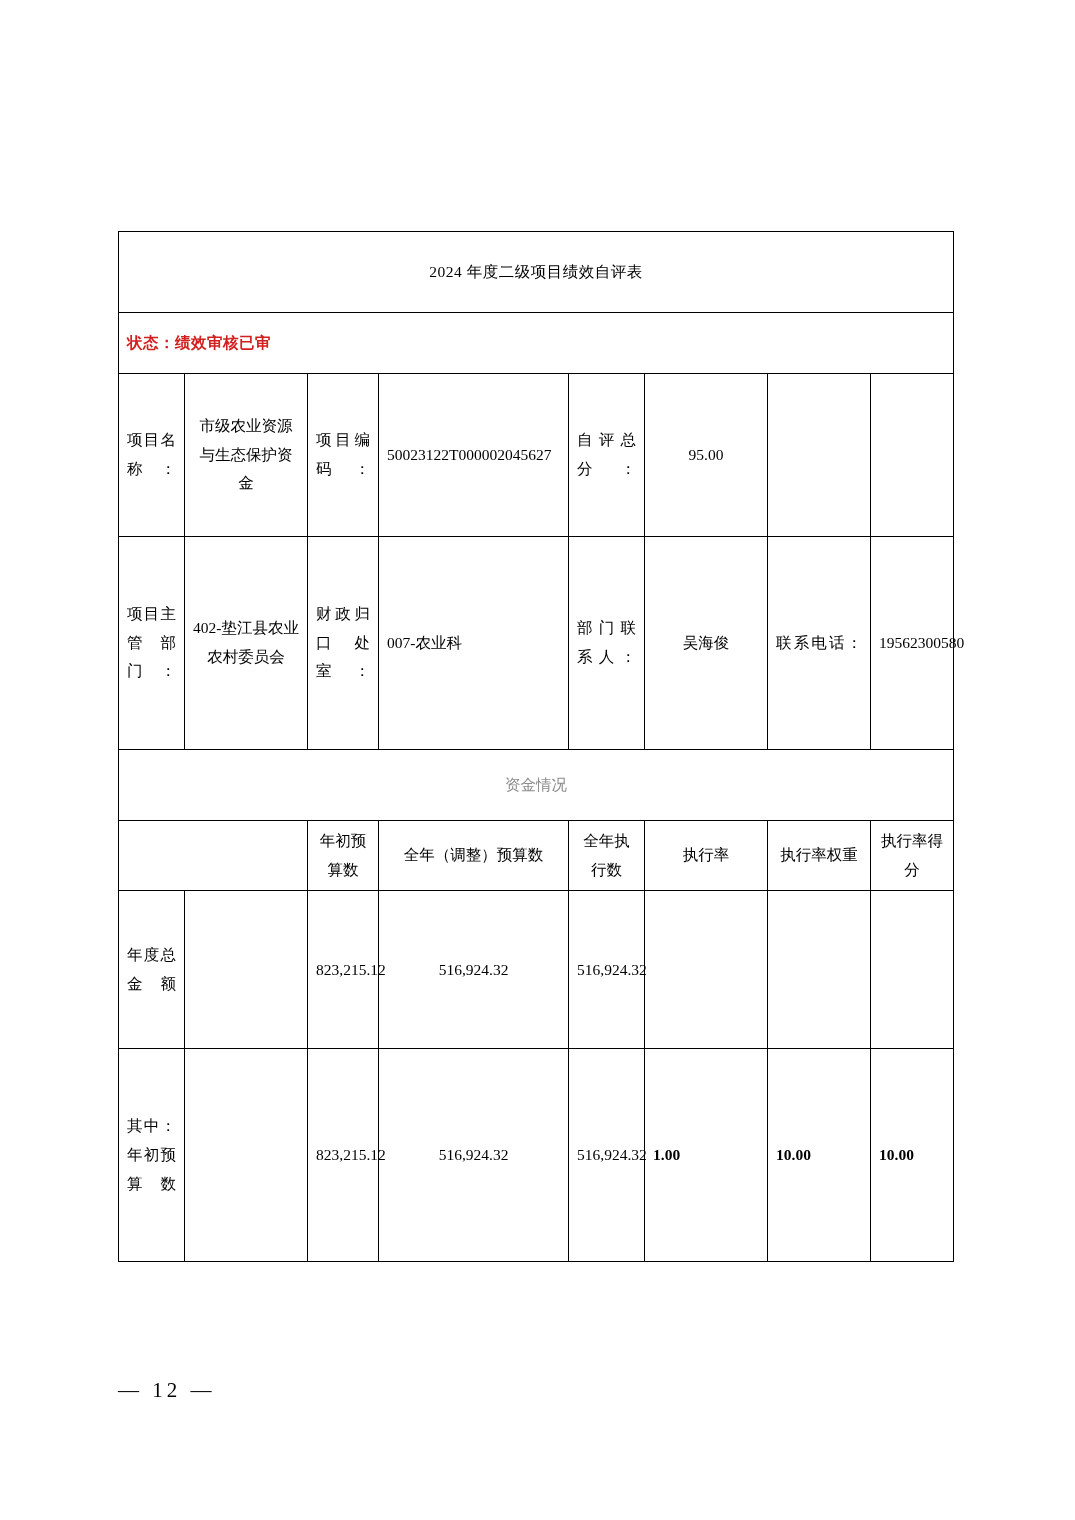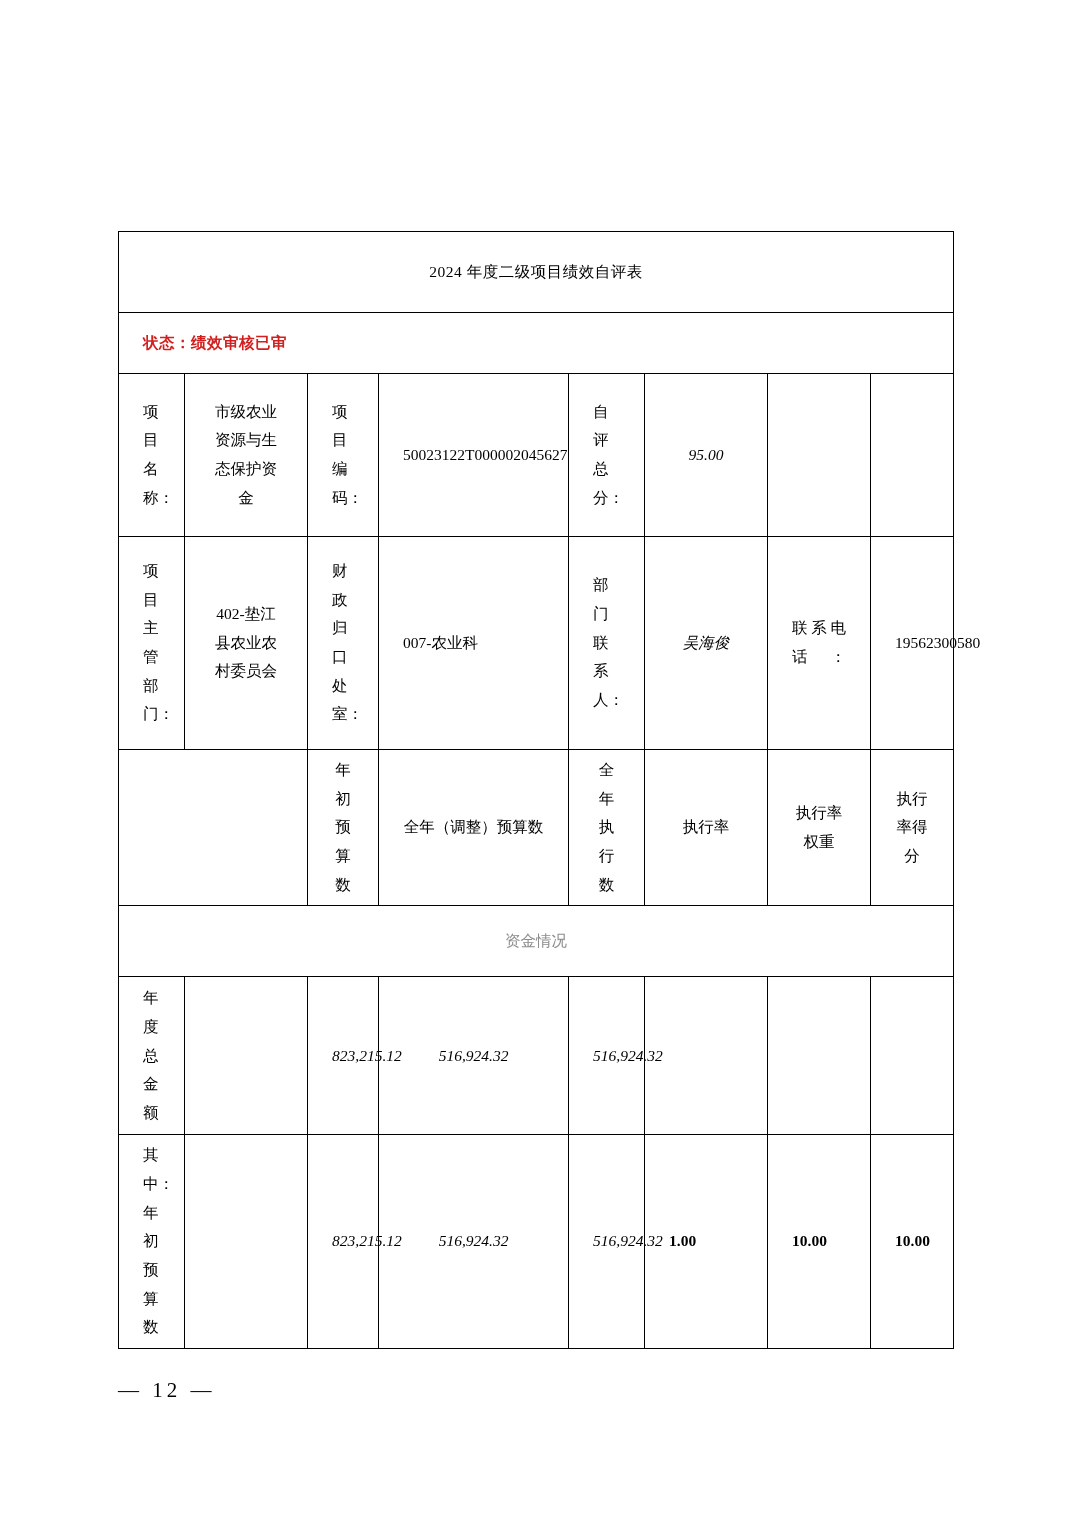--- a/index.html
+++ b/index.html
@@ -25,21 +25,21 @@
   table.report {
     position: absolute;
     left: 118px;
     top: 231px;
     width: 835px;
     border-collapse: collapse;
     table-layout: fixed;
   }
   table.report td {
     border: 1px solid #000000;
-    padding: 6px 24px;
+    padding: 6px 8px;
     vertical-align: middle;
     font-size: 15.5px;
     line-height: 1.85;
   }
   
   .title-cell {
     text-align: center;
     font-size: 16px;
     letter-spacing: 0.5px;
     height: 68px;
@@ -98,21 +98,20 @@
     text-align-last: justify;
     font-size: 15.5px;
     line-height: 2.1;
     padding: 10px 14px 10px 26px;
   }
   .num {
     text-align: center;
     font-size: 15px;
     line-height: 2.0;
     font-family: "Liberation Serif", serif;
-    font-style: italic;
   }
   .num-r {
     text-align: left;
     font-size: 15px;
     line-height: 2.0;
     padding-right: 12px;
     font-weight: bold;
   }
   .tall1 { height: 150px; margin-left: 44px; }
   .tall2 { height: 200px; }
@@ -171,32 +170,32 @@
         <td class="val">402-垫江县农业农村委员会</td>
         <td class="lbl-narrow">财政归口处室：</td>
         <td class="val-left">007-农业科</td>
         <td class="lbl">部门联系人：</td>
         <td class="num">吴海俊</td>
         <td class="lbl-narrow">联系电话：</td>
         <td class="val-left">19562300580</td>
       </tr>
 
       <tr>
+        <td class="section-cell" colspan="8">资金情况</td>
+      </tr>
+
+    <tr>
           <td class="col-head" colspan="2"></td>
           <td class="col-head" colspan="1">年初预算数</td>
           <td class="col-head" colspan="1">全年（调整）预算数</td>
           <td class="col-head" colspan="1">全年执行数</td>
           <td class="col-head" colspan="1">执行率</td>
           <td class="col-head" colspan="1">执行率权重</td>
           <td class="col-head" colspan="1">执行率得分</td>
         </tr>
-
-    <tr>
-        <td class="section-cell" colspan="8">资金情况</td>
-      </tr>
         <tr>
           <td class="rowlabel tall4" colspan="1">年度总金额</td>
           <td class=" tall4" colspan="1"></td>
           <td class="num tall4" colspan="1">823,215.12</td>
           <td class="num tall4" colspan="1">516,924.32</td>
           <td class="num tall4" colspan="1">516,924.32</td>
           <td class="num-r tall4" colspan="1"></td>
           <td class="num-r tall4" colspan="1"></td>
           <td class="num-r tall4" colspan="1"></td>
         </tr>

